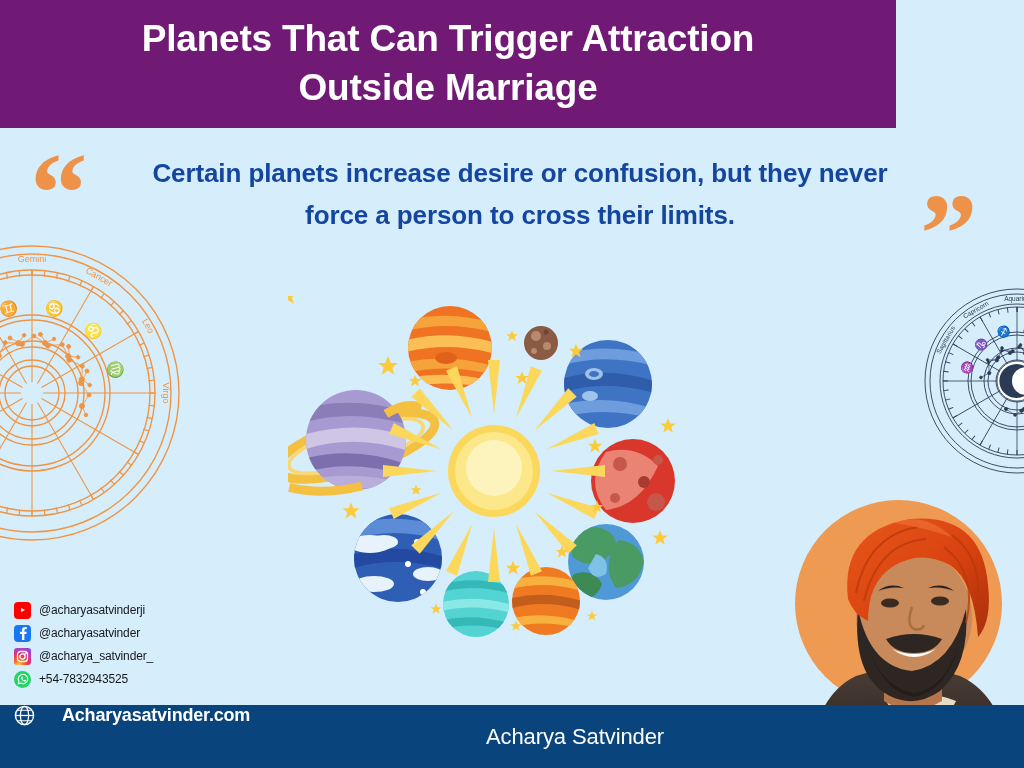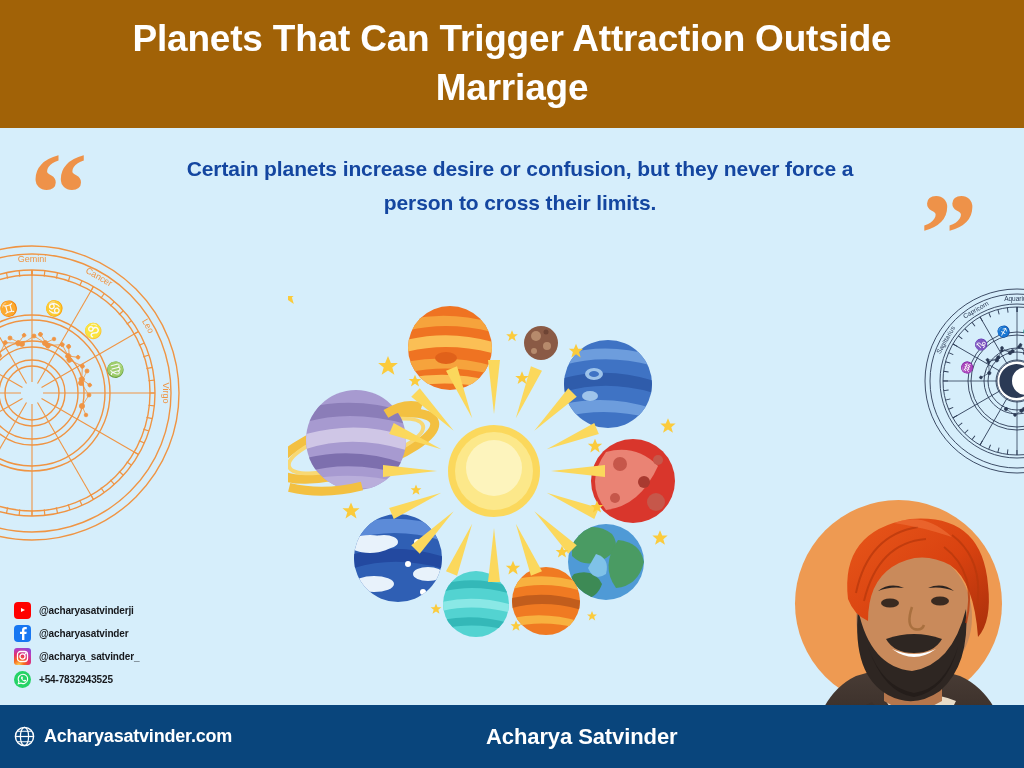--- a/index.html
+++ b/index.html
@@ -12,22 +12,22 @@
   #poster {
     position:absolute; left:0; top:0;
     width:1024px; height:768px;
     background:#d6eefb;
     overflow:hidden;
   }
 
   
   .header {
     position:absolute; left:0; top:0;
-    width:1024px; height:128px;
-    background:#a16207;
+    width:896px; height:128px;
+    background:#701a75;
     display:flex; align-items:center; justify-content:center;
   }
   .header-title {
     color:#ffffff;
     font-size:37px;
     font-weight:bold;
     line-height:1.32;
     text-align:center;
     letter-spacing:-0.2px;
     padding:0 90px;
@@ -48,21 +48,21 @@
     user-select:none;
   }
   .quote-open { left:30px; top:8px; }
   .quote-close { left:920px; top:48px; }
   .quote-text {
     position:absolute;
     left:150px; top:24px;
     width:740px;
     text-align:center;
     color:#1446a0;
-    font-size:21px;
+    font-size:26px;
     font-weight:bold;
     line-height:1.62;
     letter-spacing:-0.1px;
   }
 
   
   .zodiac-left {
     position:absolute;
     left:-118px; top:243px;
     width:300px; height:300px;
@@ -97,22 +97,22 @@
     flex:0 0 17px;
     border-radius:3px;
     display:flex; align-items:center; justify-content:center;
     overflow:hidden;
   }
   .ico-yt { background:#ff0000; border-radius:4px; }
   .ico-ig { background:radial-gradient(circle at 28% 100%, #fdd25a 0%, #f76b1c 25%, #e62e64 50%, #b73ec0 75%, #6f50e0 100%); }
   .ico-fb { background:#1877f2; border-radius:4px; }
   .ico-wa { background:#25d366; border-radius:50%; }
   .social-text {
-    font-size:10px;
-    font-weight:bold;
+    font-size:12px;
+    font-weight:normal;
     color:#16181c;
     letter-spacing:-0.15px;
     white-space:nowrap;
   }
 
   
   .orange-circle {
     position:absolute;
     left:795px; top:500px;
     width:207px; height:207px;
@@ -127,31 +127,31 @@
   }
 
   
   .footer {
     position:absolute; left:0; top:705px;
     width:1024px; height:63px;
     background:#09457c;
   }
   .footer-site {
     position:absolute; left:14px; top:0; height:63px;
-    display:flex; align-items:center; gap:9px;
+    display:flex; align-items:flex-start; gap:27px;
   }
   .globe-icon { width:21px; height:21px; flex:0 0 21px; }
   .footer-site-text {
     color:#ffffff; font-size:18px; font-weight:bold;
     letter-spacing:-0.2px;
   }
   .footer-name {
     position:absolute; left:486px; top:0; height:63px;
     display:flex; align-items:center;
-    color:#ffffff; font-size:22px; font-weight:bold;
+    color:#ffffff; font-size:22px; font-weight:normal;
     letter-spacing:-0.1px;
   }
 </style>
 </head>
 <body>
 
 <div id="poster">
 
   <svg class="zodiac-left" viewBox="0 0 300 300">
     <g fill="none" stroke="#f1903a" stroke-width="1.4">

